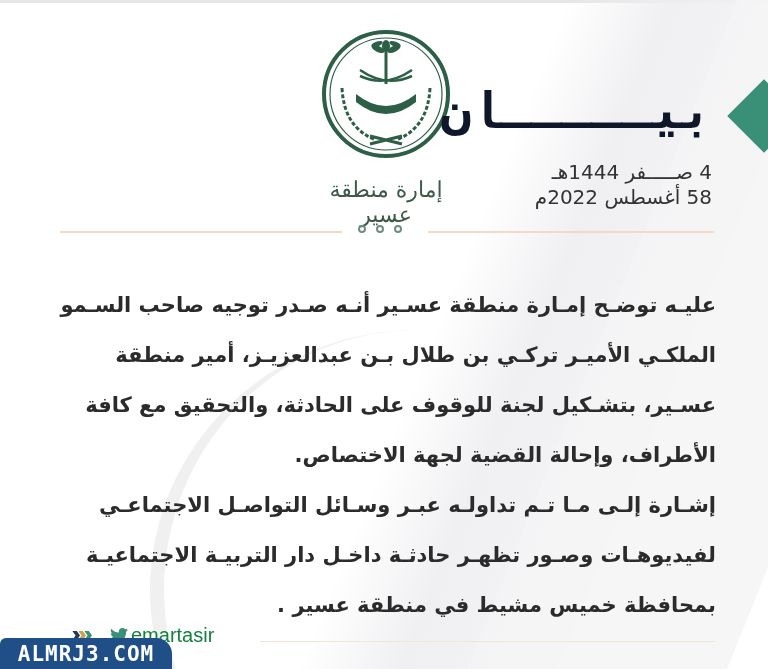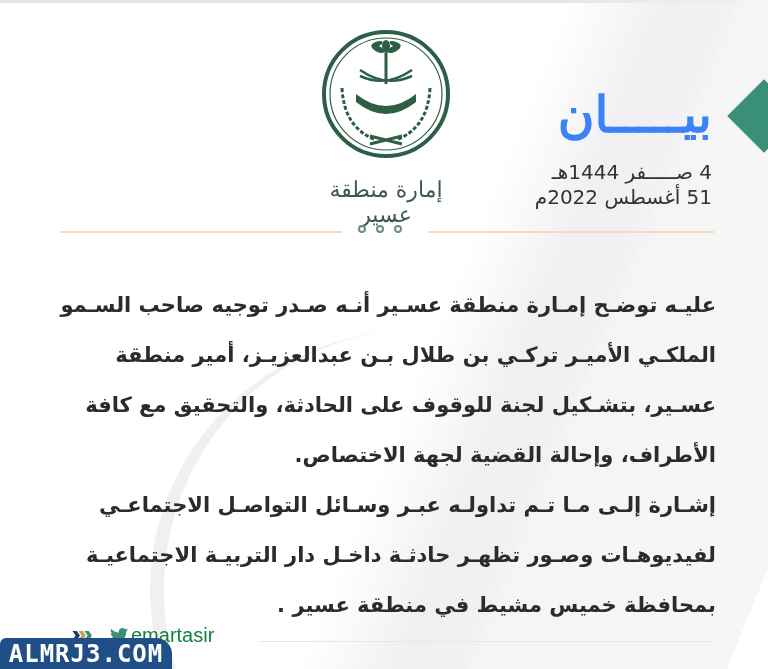--- a/index.html
+++ b/index.html
@@ -33,22 +33,22 @@
     direction: rtl;
     margin-top: 12px;
   }
 
   .diamond {
     position: absolute; left: 738px; top: 90px; width: 52px; height: 52px;
     background: #3a8f77; transform: rotate(45deg);
   }
   .doc-title {
     position: absolute; right: 56px; top: 90px;
-    font-family: Liberation Serif, serif; font-weight: bold; font-size: 50px;
-    color: #3b82f6; direction: rtl; letter-spacing: 2px; line-height: 1;
+    font-family: Liberation Mono, monospace; font-weight: bold; font-size: 50px;
+    color: #0f172a; direction: rtl; letter-spacing: 2px; line-height: 1;
   }
   .date-hijri, .date-greg {
     position: absolute; right: 56px; font-size: 20px; color: #333; direction: rtl; white-space: nowrap;
   }
   .date-hijri { top: 160px; }
   .date-greg { top: 185px; }
 
   .divider { position: absolute; top: 231px; height: 2px; background: #f0dcc0; }
   .divider.left { left: 60px; width: 282px; }
   .divider.right { left: 428px; width: 286px; }
@@ -70,21 +70,21 @@
   .handle-wrap { display: flex; align-items: center; gap: 3px; margin-left: 12px; }
   .twitter-icon { width: 18px; height: 15px; }
   .handle { font-family: "Liberation Sans", sans-serif; font-size: 20px; color: #15803d; }
 
   .watermark {
     position: absolute; left: 0; top: 638px; width: 172px; height: 31px;
     background: #1f4f86; border-top-right-radius: 16px; border-top-left-radius: 6px;
     display: flex; align-items: center; justify-content: center;
   }
   .watermark span {
-    font-family: "DejaVu Sans Mono", monospace; font-weight: bold; font-size: 24px; color: #ffffff; letter-spacing: 1px;
+    font-family: "DejaVu Sans Mono", monospace; font-weight: bold; font-size: 21px; color: #ffffff; letter-spacing: 1px;
   }
 </style>
 </head>
 <body>
 
 <div class="topbar"></div>
 <div class="bg-shape bg-band1"></div>
 <div class="bg-shape bg-band2"></div>
 <div class="bg-shape bg-curve"></div>
 
@@ -108,21 +108,21 @@
 
   <path d="M22 60 Q24 100 56 112" stroke="#2d5f47" stroke-width="3" fill="none" stroke-dasharray="4 2"></path>
   <path d="M110 60 Q108 100 76 112" stroke="#2d5f47" stroke-width="3" fill="none" stroke-dasharray="4 2"></path>
   <path d="M50 108 L82 116 M82 108 L50 116" stroke="#2d5f47" stroke-width="3"></path>
 </svg>
 <div class="emblem-name">إمارة منطقة عسير</div>
 
 <div class="diamond"></div>
 <div class="doc-title">بيـــــان</div>
 <div class="date-hijri">4 صـــــفر 1444هـ</div>
-<div class="date-greg">51 أغسطس 2022م</div>
+<div class="date-greg">58 أغسطس 2022م</div>
 
 <div class="divider left"></div>
 <div class="dots">
   <div class="dot"></div>
   <div class="dot"></div>
   <div class="dot"></div>
 </div>
 <div class="divider right"></div>
 
 <div class="body-text">

